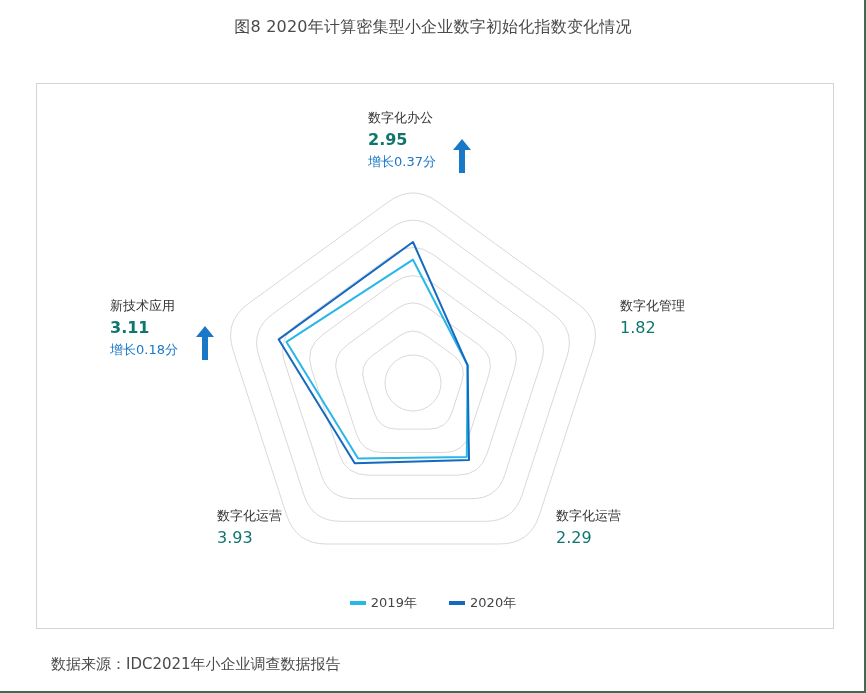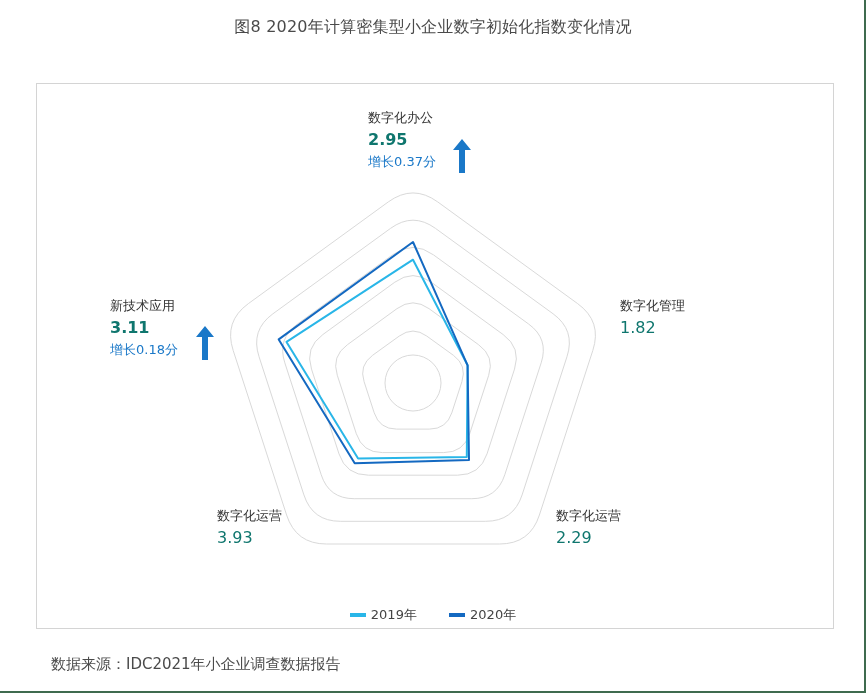--- a/index.html
+++ b/index.html
@@ -17,21 +17,21 @@
     position: absolute; left: 36px; top: 83px; width: 796px; height: 544px;
     border: 1px solid #d4d4d4; background: #fff;
   }
   svg.radar { position: absolute; left: 0; top: 0; }
   .axis-label { position: absolute; font-size: 13px; color: #333; line-height: 22px; }
   .axis-label .val { font-size: 16px; color: #0f766e; }
   .axis-label .val.bold { font-weight: bold; }
   .axis-label .inc { color: #1a78c8; font-weight: normal; font-size: 13px; }
   .up-arrow { position: absolute; width: 18px; height: 34px; }
   .legend { position: absolute; top: 590px; left: 0; width: 866px; text-align: center; font-size: 13px; color: #444; }
-  .legend-item { display: inline-flex; align-items: center; margin: 16px 14px; }
+  .legend-item { display: inline-flex; align-items: center; margin: 4px 14px; }
   .swatch { display: inline-block; width: 16px; height: 4px; margin-right: 5px; }
   .source { position: absolute; left: 51px; top: 655px; font-size: 15px; color: #4a4a4a; text-align: right; }
 </style>
 </head>
 <body>
 
 <div class="edge-right"></div>
 <div class="edge-bottom"></div>
 
 <div class="title">图8  2020年计算密集型小企业数字初始化指数变化情况</div>

